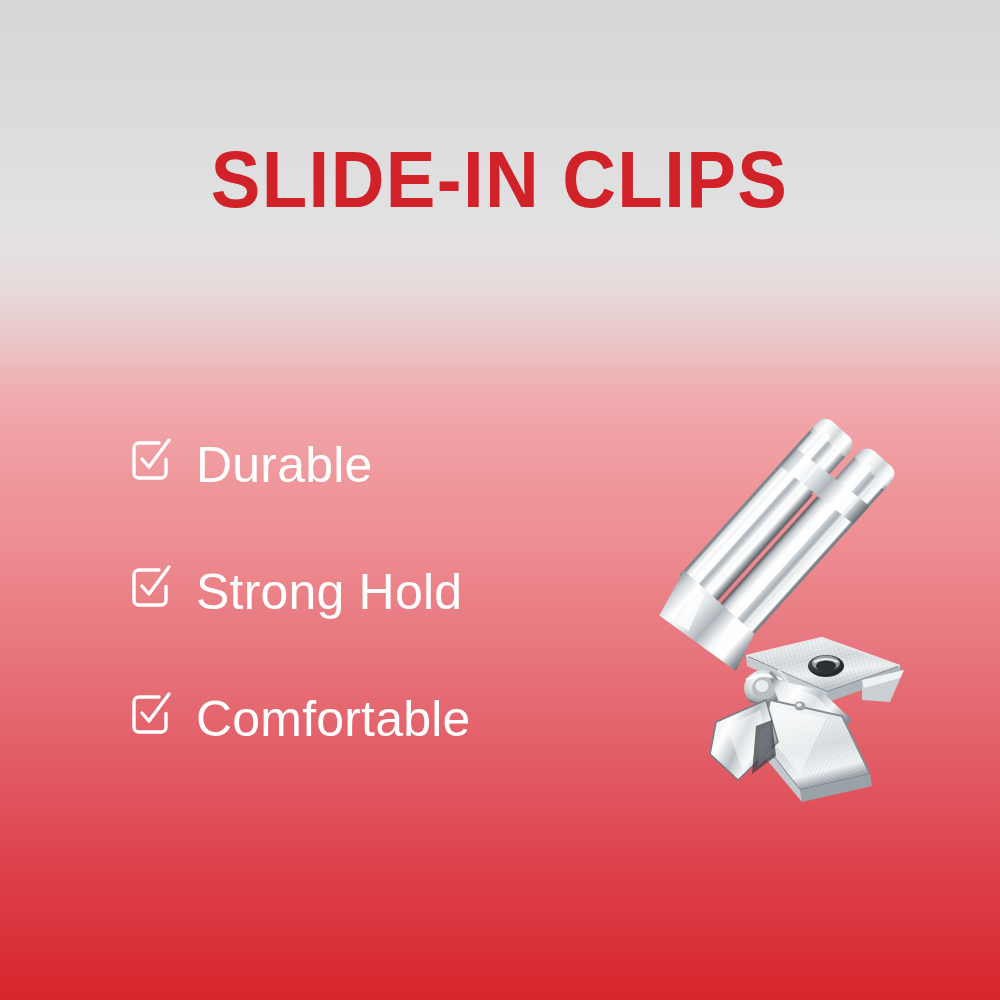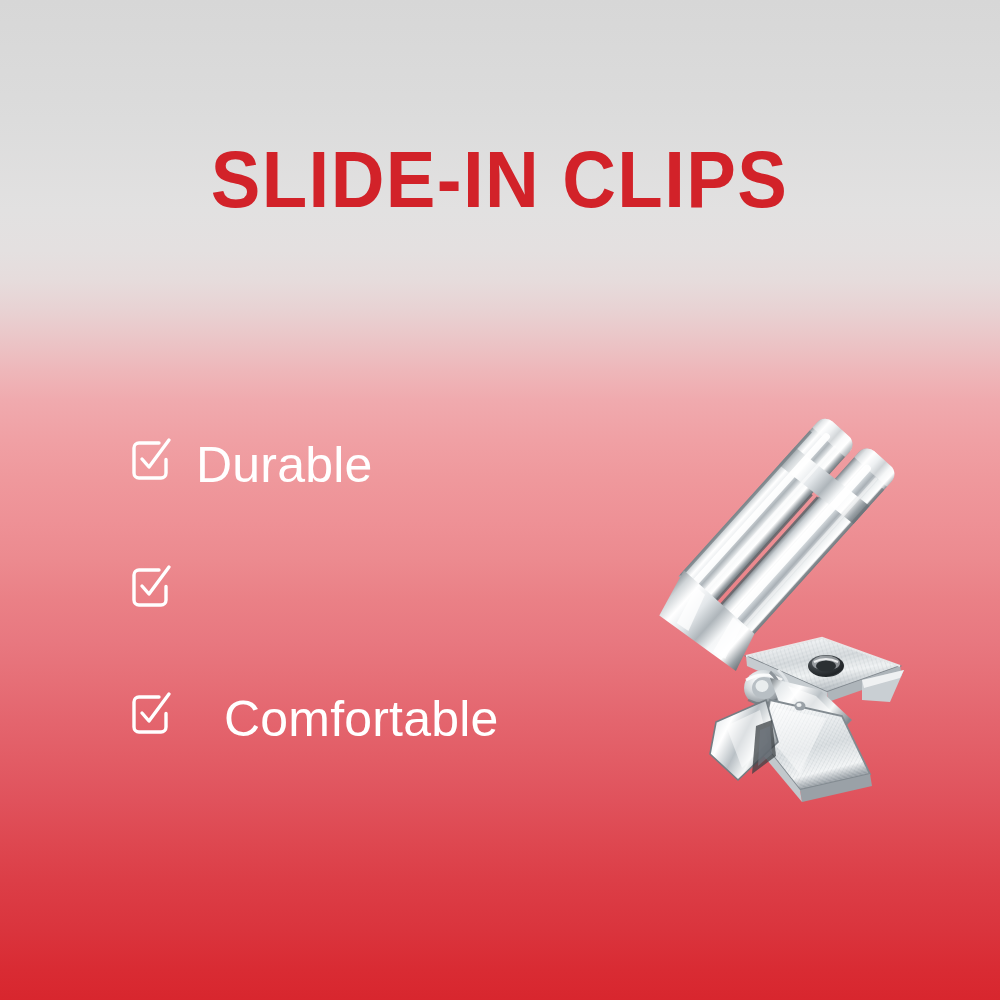--- a/index.html
+++ b/index.html
@@ -74,21 +74,21 @@
     left: 128px;
     top: 424px;
     width: 430px;
   }
   .feature-row {
     display: flex;
     align-items: center;
     height: 70px;
     margin-bottom: 57px;
   }
-  .feature-row:last-child { margin-bottom: 0; gap: 28px; }
+  .feature-row:last-child { margin-bottom: 0; }
 
   .check-icon {
     flex: 0 0 auto;
     width: 46px;
     height: 46px;
     position: relative;
     margin-right: 22px;
   }
   .check-icon svg {
     display: block;
@@ -150,20 +150,21 @@
       <span class="feature-label">Durable</span>
     </div>
 
     <div class="feature-row">
       <span class="check-icon">
         <svg viewBox="0 0 46 46" aria-hidden="true">
           <path d="M38 23.5 L38 37 A5 5 0 0 1 33 42 L11 42 A5 5 0 0 1 6 37 L6 12 A5 5 0 0 1 11 7 L31 7"></path>
           <polyline points="14,23 21,31 41,4"></polyline>
         </svg>
       </span>
+      <span class="feature-label">Strong Hold</span>
     </div>
 
     <div class="feature-row">
       <span class="check-icon">
         <svg viewBox="0 0 46 46" aria-hidden="true">
           <path d="M38 23.5 L38 37 A5 5 0 0 1 33 42 L11 42 A5 5 0 0 1 6 37 L6 12 A5 5 0 0 1 11 7 L31 7"></path>
           <polyline points="14,23 21,31 41,4"></polyline>
         </svg>
       </span>
       <span class="feature-label">Comfortable</span>

